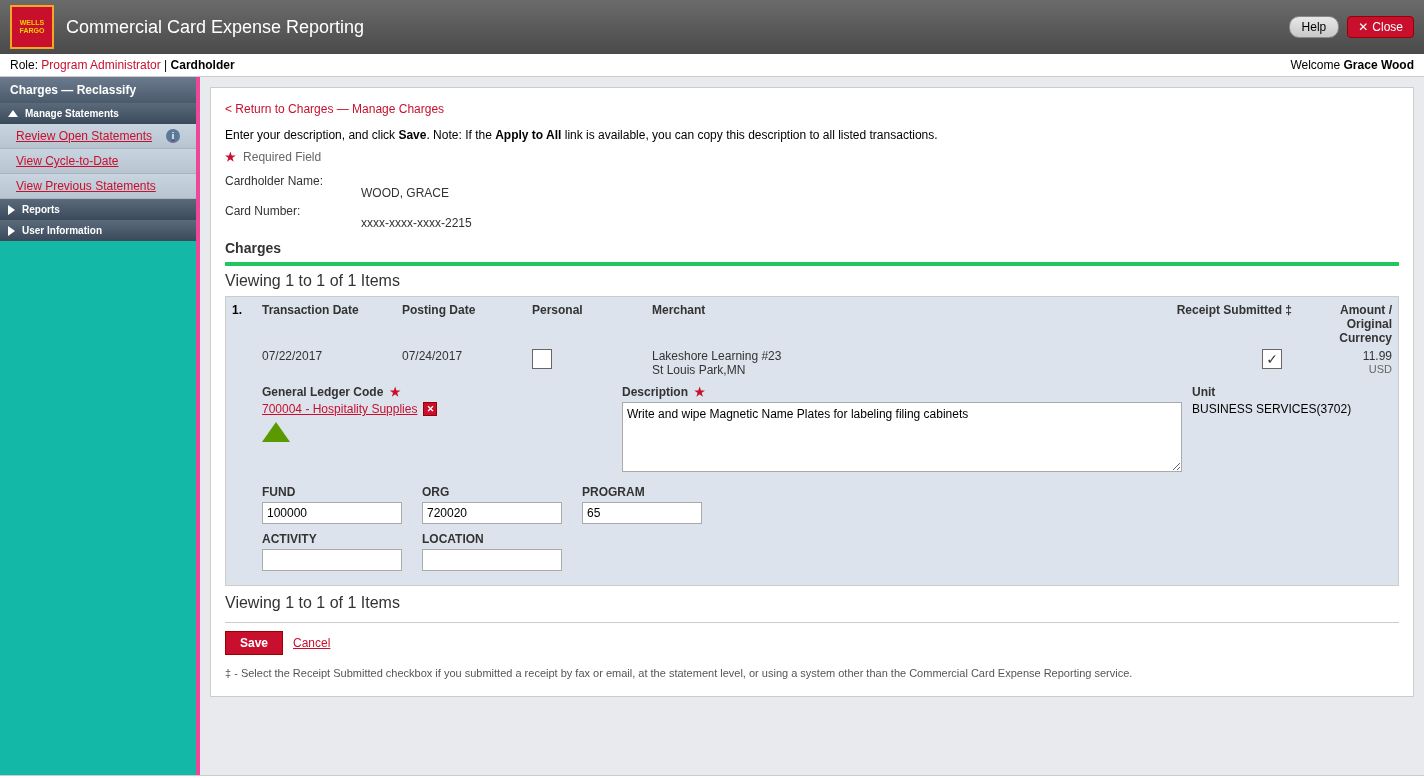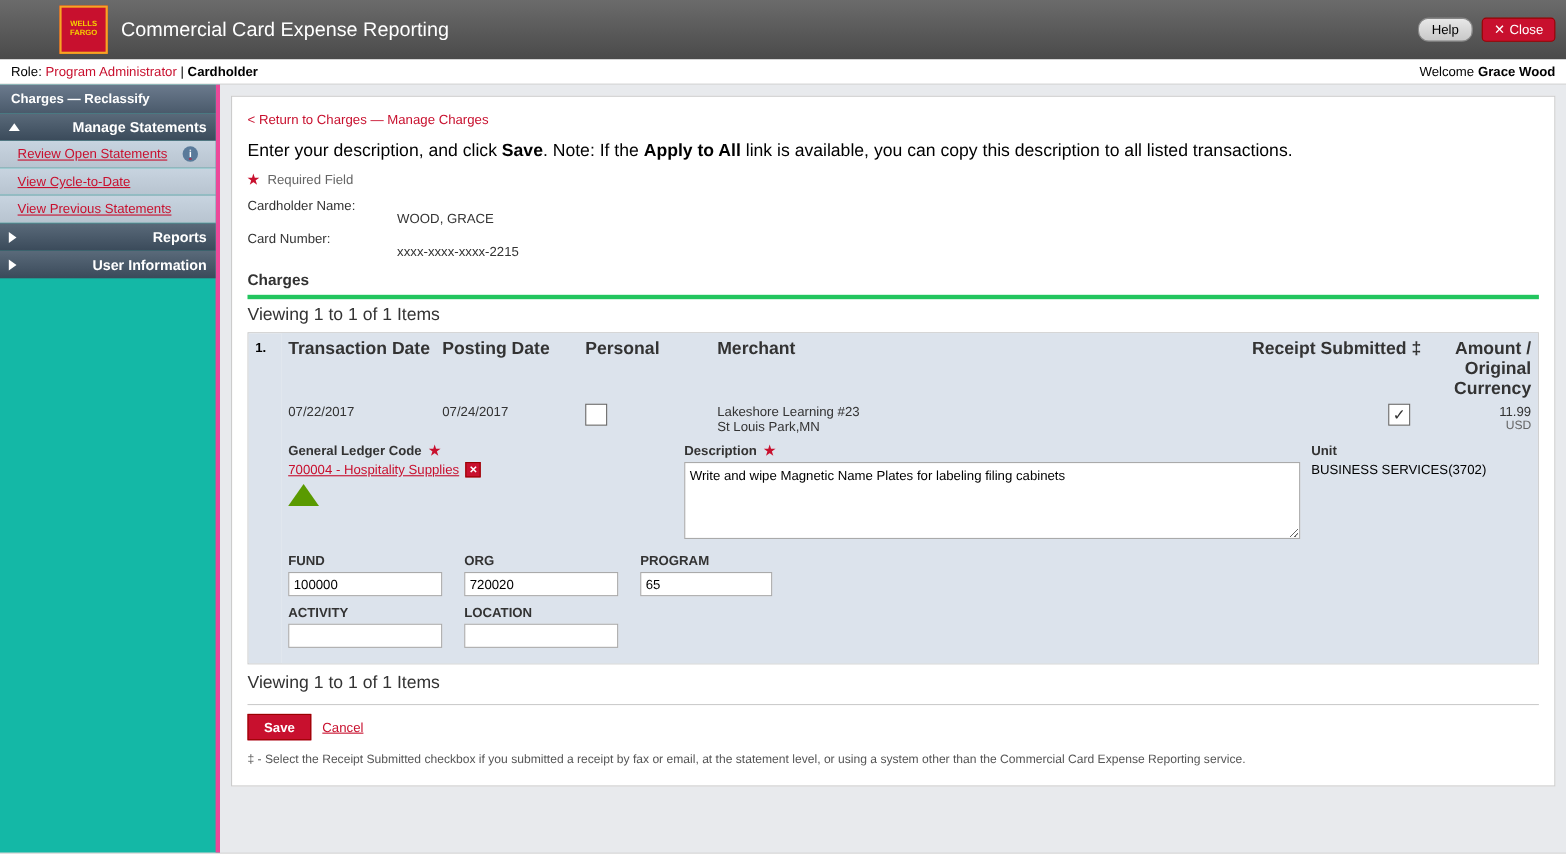--- a/index.html
+++ b/index.html
@@ -4,21 +4,21 @@
   <style>
     * { box-sizing: border-box; margin: 0; padding: 0; }
     body { font-family: Arial, sans-serif; font-size: 12px; background: #c8c8c8; }
 
     
     .header {
       background: linear-gradient(to bottom, #6b6b6b, #4a4a4a);
       display: flex; align-items: center; justify-content: space-between;
       padding: 6px 10px; height: 54px;
     }
-    .header-left { display: flex; align-items: center; gap: 12px; margin-left: 44px; }
+    .header-left { display: flex; align-items: center; gap: 12px; }
     .wf-logo {
       width: 44px; height: 44px; background: #c8102e;
       border: 2px solid #f5a623; display: flex; flex-direction: column;
       align-items: center; justify-content: center; color: #f5d000;
       font-size: 7px; font-weight: bold; line-height: 1.1; text-align: center;
     }
     .app-title { color: white; font-size: 18px; font-weight: normal; }
     .header-right { display: flex; align-items: center; gap: 8px; }
     .help-btn {
       background: linear-gradient(to bottom, #e8e8e8, #c8c8c8);
@@ -46,24 +46,23 @@
       width: 200px; min-width: 200px; background: #14b8a6;
       border-right: 4px solid #ec4899;
     }
     .sidebar-header {
       background: linear-gradient(to bottom, #6b7a8d, #4a5a6b);
       color: white; font-size: 12px; font-weight: bold;
       padding: 6px 10px;
     }
     .sidebar-section-title {
       background: linear-gradient(to bottom, #5a6a7a, #3a4a5a);
-      color: white; font-size: 13px; font-weight: bold;
+      color: white; font-size: 10px; font-weight: bold;
       padding: 5px 8px; display: flex; align-items: center; gap: 4px;
       cursor: pointer;
-      justify-content: space-between;
     }
     .sidebar-item {
       background: linear-gradient(to bottom, #c8d4e0, #b8c4d0);
       color: #c8102e; font-size: 12px;
       padding: 5px 16px; cursor: pointer; border-bottom: 1px solid #a8b4c0;
       display: flex; align-items: center; justify-content: space-between;
       text-decoration: underline;
     }
 
     
@@ -71,21 +70,21 @@
       flex: 1; background: #e8eaed; overflow-y: auto; padding: 10px;
     }
 
     .content-box {
       background: white; border: 1px solid #ccc;
       padding: 14px; font-size: 12px;
     }
 
     .back-link { color: #c8102e; text-decoration: none; font-size: 12px; }
 
-    .instruction-text { margin: 10px 0 6px 0; font-size: 16px; line-height: 1.5; }
+    .instruction-text { margin: 10px 0 6px 0; font-size: 12px; line-height: 1.5; }
     .required-field { color: #666; font-size: 12px; margin-bottom: 10px; }
     .required-star { color: #c8102e; font-weight: bold; margin-right: 4px; }
 
     .info-row { display: flex; gap: 6px; margin-bottom: 4px; font-size: 12px; }
     .info-label { font-weight: normal; color: #333; min-width: 130px; }
     .info-value { color: #333; margin-top: 12px; }
 
     .charges-title {
       font-size: 14px; font-weight: bold; color: #333;
       border-bottom: 4px solid #22c55e; padding-bottom: 6px; margin: 10px 0 6px 0;
@@ -95,21 +94,21 @@
     
     .charges-table { border: 1px solid #ccc; width: 100%; }
     .charge-row {
       background: #dce3ec; border-bottom: 1px solid #ccc;
     }
     .charge-number-cell {
       width: 30px; padding: 6px; vertical-align: top; font-weight: bold; font-size: 12px;
     }
 
     .col-headers {
-      display: flex; gap: 0; font-size: 16px; font-weight: bold; color: #333;
+      display: flex; gap: 0; font-size: 12px; font-weight: bold; color: #333;
       margin-bottom: 4px;
     }
     .col-trans-date { width: 140px; }
     .col-posting-date { width: 130px; }
     .col-personal { width: 120px; }
     .col-merchant { width: 280px; }
     .col-receipt { width: 130px; text-align: right; }
     .col-amount { width: 100px; text-align: right; }
 
     .col-values {

